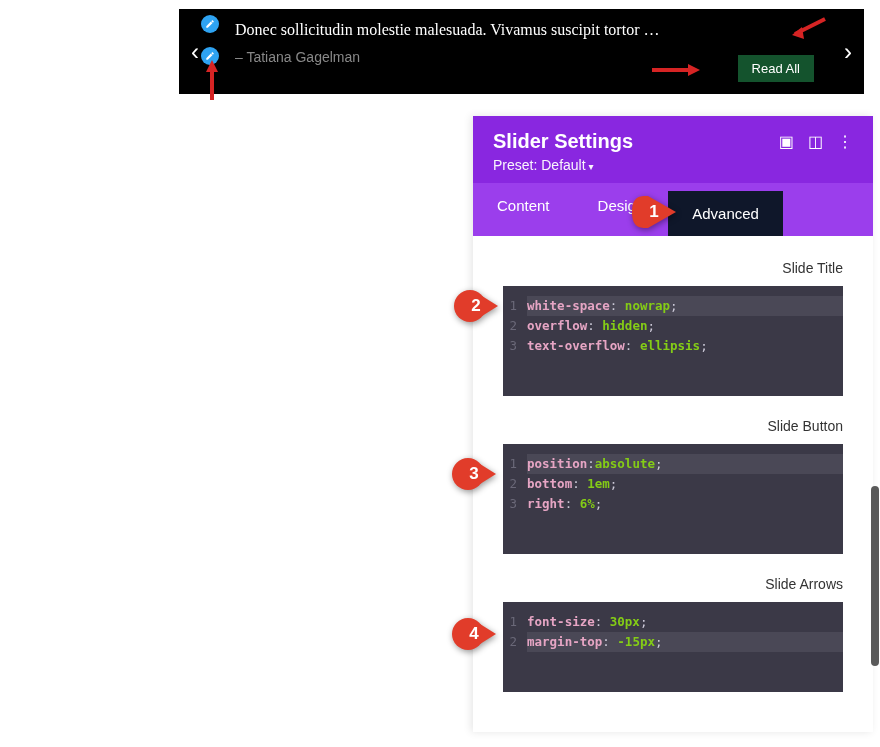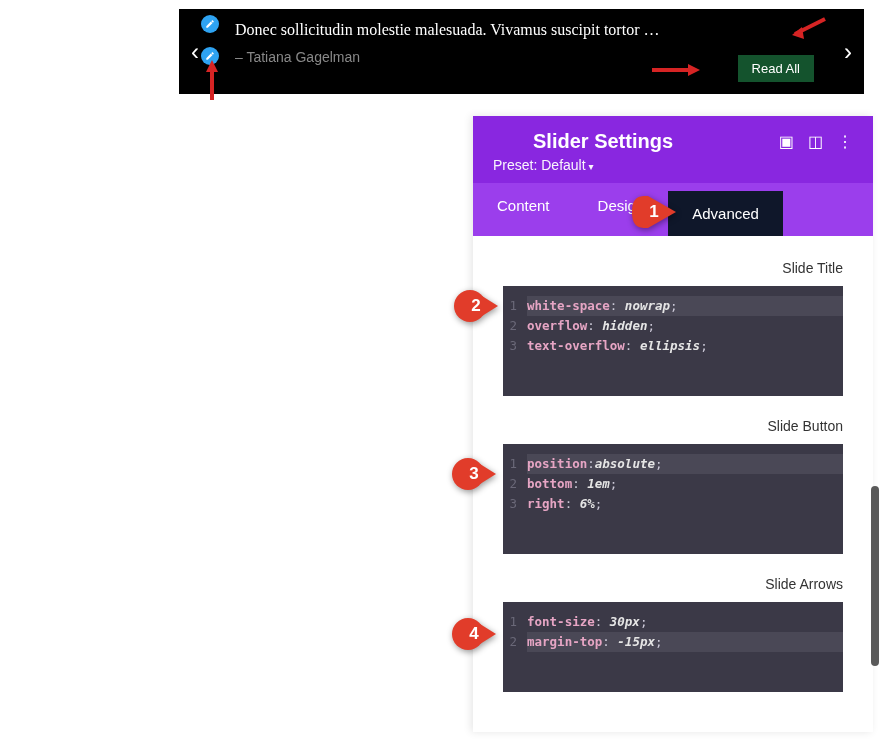--- a/index.html
+++ b/index.html
@@ -70,21 +70,20 @@
 }
 .panel-header {
   background: #8927e0;
   color: #fff;
   padding: 14px 20px 10px;
 }
 .panel-title-row {
   display: flex;
   justify-content: space-between;
   align-items: center;
-  margin-left: 40px;
 }
 .panel-title { font-size: 20px; font-weight: 600; }
 .panel-icons { display: flex; gap: 14px; align-items: center; }
 .panel-icons span { cursor: pointer; font-size: 16px; }
 .panel-preset { font-size: 14px; margin-top: 4px; opacity: 0.95; }
 .panel-preset::after { content: " ▾"; font-size: 10px; }
 
 .panel-tabs {
   background: #9b3eec;
   display: flex;
@@ -130,21 +129,21 @@
   color: #6a6878;
   width: 24px;
   text-align: right;
   padding-right: 10px;
   user-select: none;
 }
 .code-line .code { flex: 1; padding-right: 10px; }
 .code-line.hl .code { background: #4a4856; }
 .tok-prop { color: #e6a5c4; font-weight: bold; }
 .tok-punc { color: #ccc9d8; }
-.tok-val  { color: #e5e5e5; font-weight: bold; font-style: italic; }
+.tok-val  { color: #84cc16; font-weight: bold; }
 
 .step-badge {
   position: absolute;
   width: 44px; height: 32px;
   display: flex; align-items: center; justify-content: center;
   color: #fff; font-weight: 700; font-size: 17px;
   filter: drop-shadow(1px 2px 3px rgba(0,0,0,0.4));
 }
 .step-badge svg { position: absolute; inset: 0; width: 100%; height: 100%; z-index: -1; }
 

